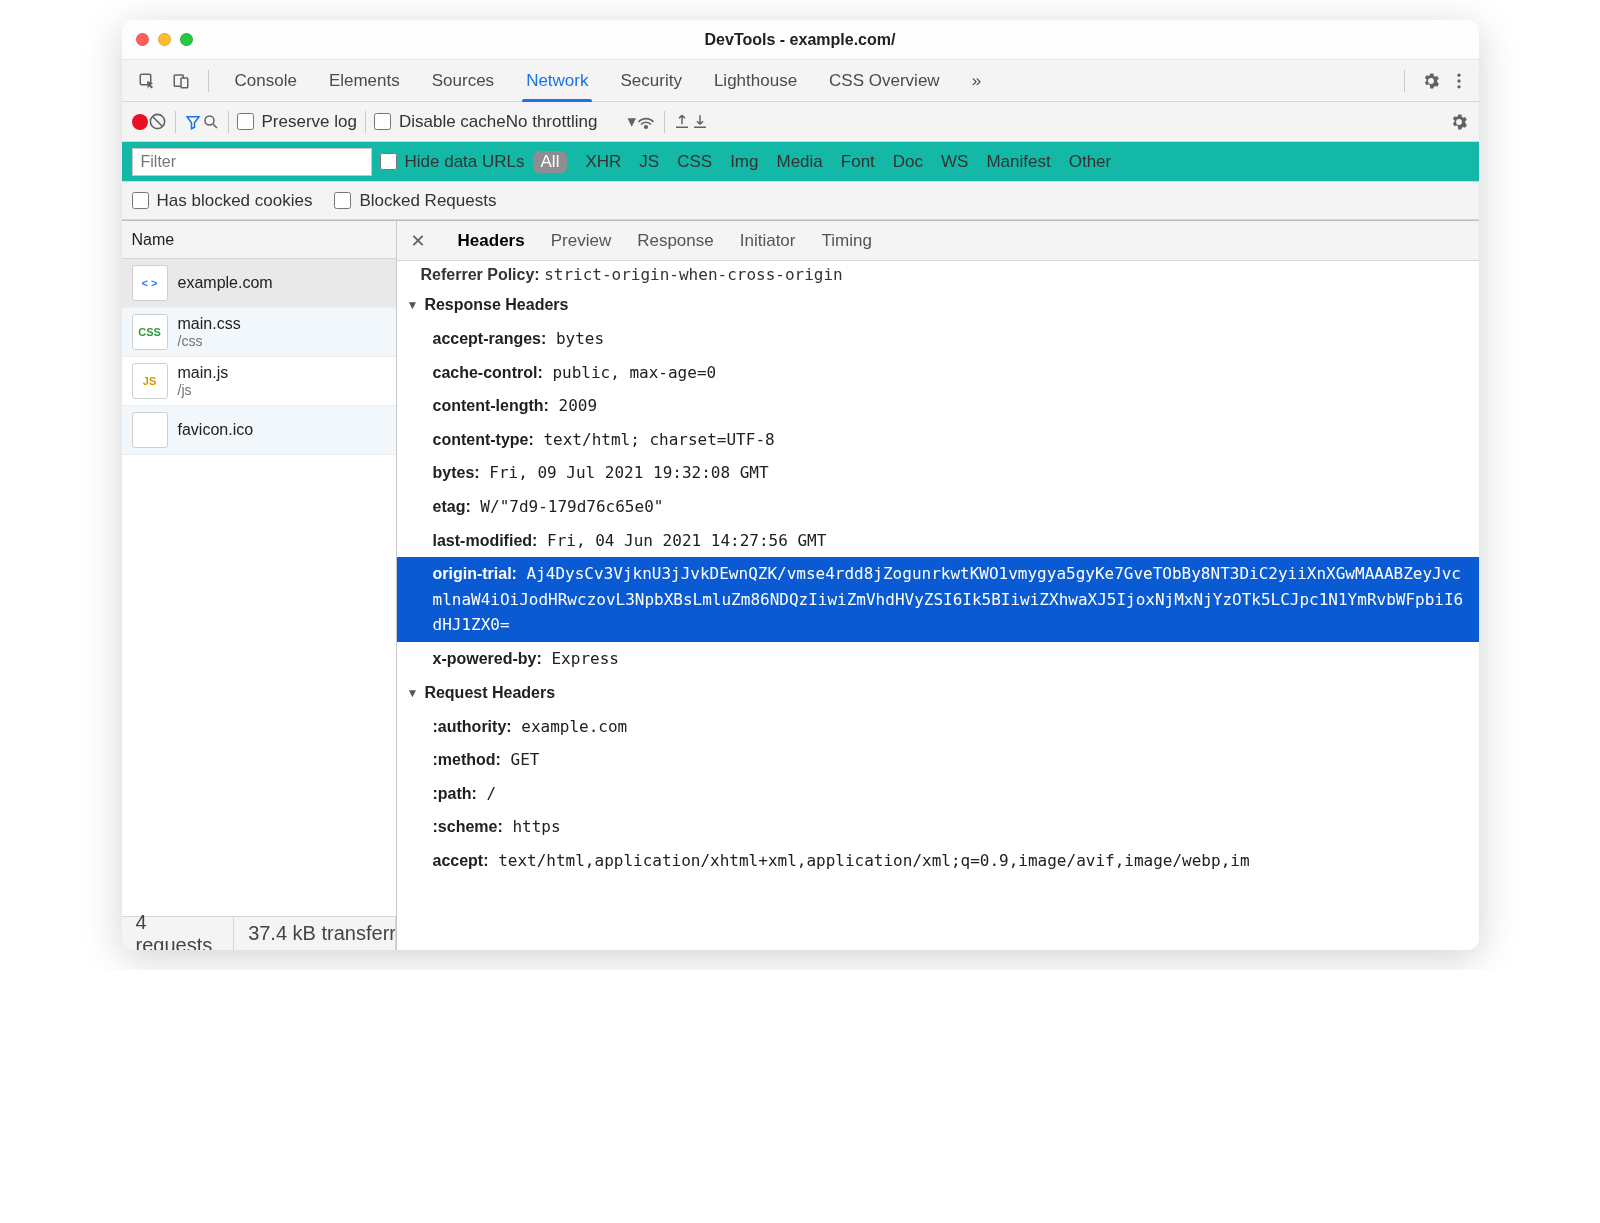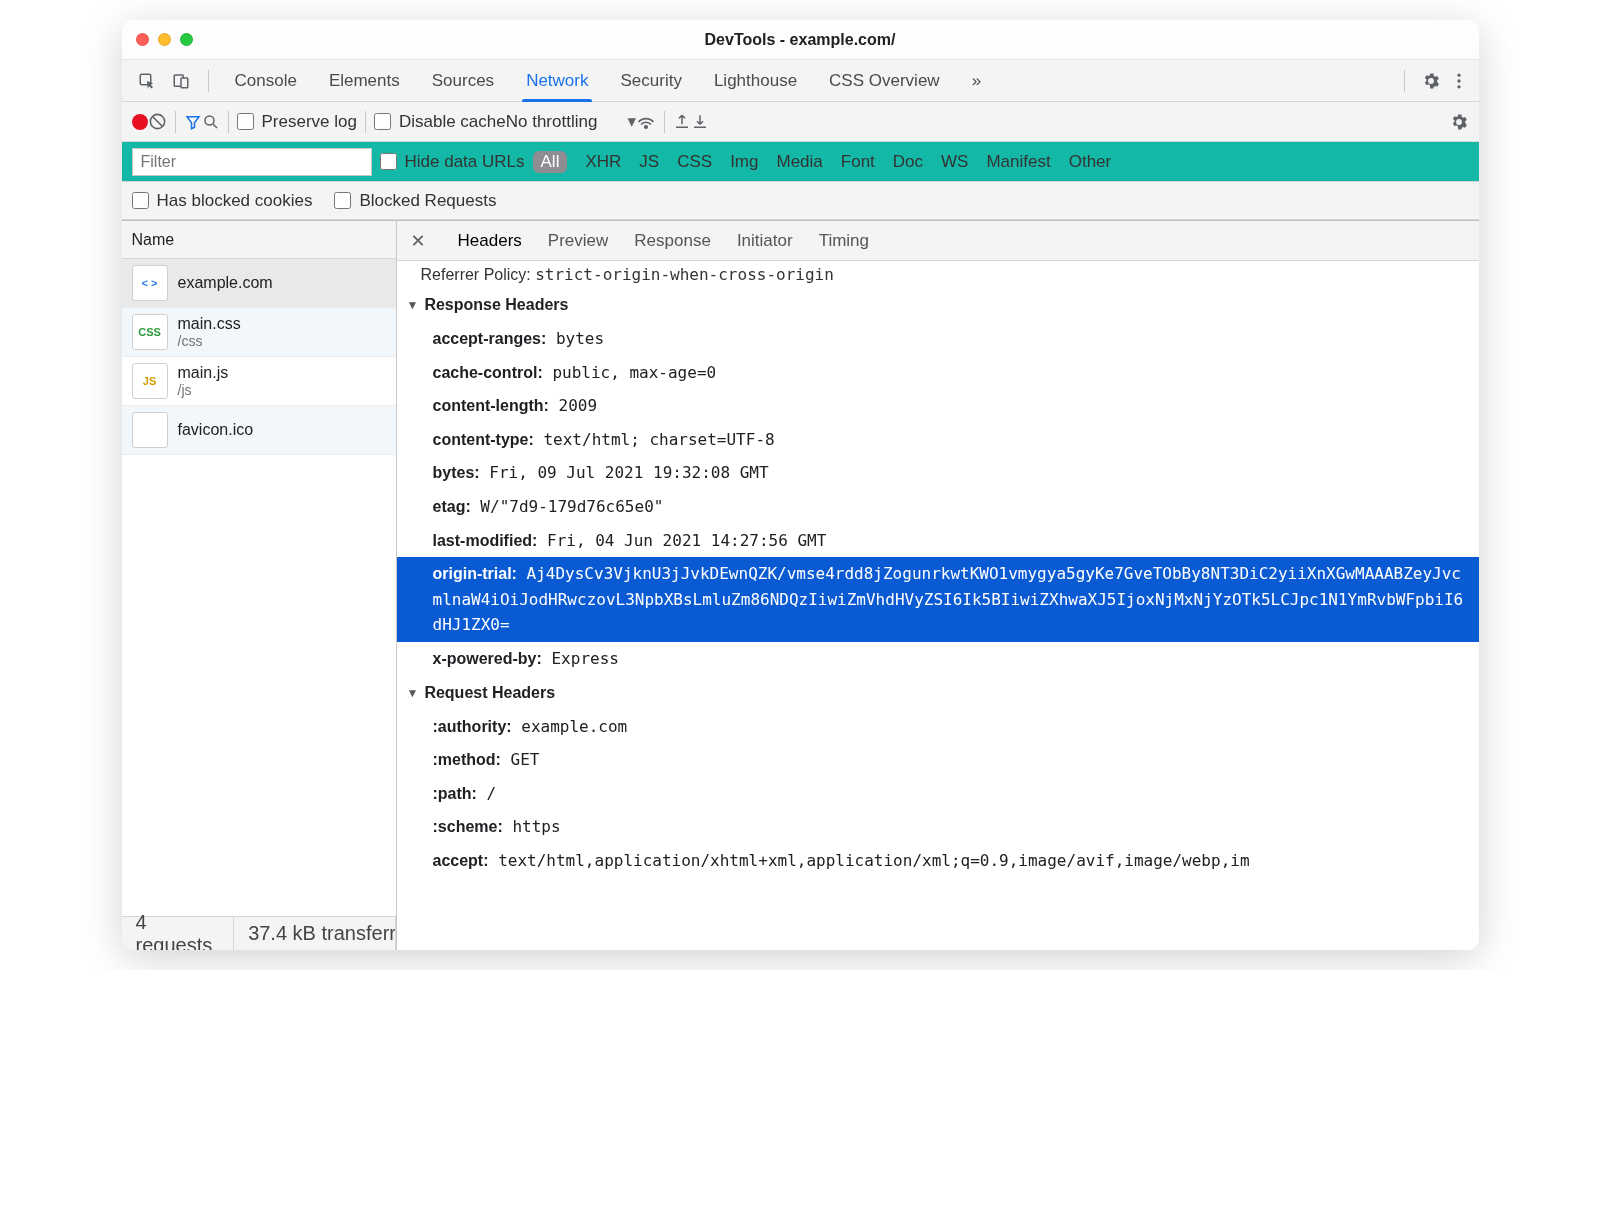--- a/index.html
+++ b/index.html
@@ -105,24 +105,24 @@
   .req .name{font-size:16px;}
   .req .sub{font-size:14px;color:#717171;}
   .statusbar{height:34px;border-top:1px solid #d6d6d6;background:#f4f4f4;
     display:flex;align-items:center;font-size:20px;color:#444;}
   .statusbar span{padding:0 14px;border-right:1px solid #d6d6d6;height:100%;display:flex;align-items:center;}
   .detail{flex:1;display:flex;flex-direction:column;overflow:hidden;}
   .detail-tabs{height:40px;display:flex;align-items:center;gap:26px;padding:0 14px;
     border-bottom:1px solid #d6d6d6;background:#f4f4f4;font-size:17px;}
   .detail-tabs .close{font-size:18px;color:#5f6368;cursor:pointer;padding-right:6px;}
   .dtab{color:#555;cursor:pointer;}
-  .dtab.active{color:#000;font-weight:400;}
+  .dtab.active{color:#000;font-weight:700;}
   .headers{flex:1;overflow:auto;font-size:16px;background:#fff;}
   .hdr-top{padding:4px 24px;color:#333;}
-  .hdr-top b{font-weight:400;}
+  .hdr-top b{font-weight:700;}
   .sect-title{display:flex;align-items:center;gap:6px;padding:8px 10px;font-weight:700;}
   .sect-title .tri{font-size:12px;color:#555;}
   .kv{padding:4px 0 4px 36px;font-size:16px;line-height:1.6;}
   .kv b{font-weight:700;}
   .kv .val{font-family:ui-monospace,Menlo,Consolas,monospace;}
   .kv.highlight{background:#0a5bd3;color:#fff;padding-right:10px;word-break:break-all;}
   .mono{font-family:ui-monospace,Menlo,Consolas,monospace;}
   .cut{white-space:nowrap;overflow:hidden;}
 </style>
 </head>

